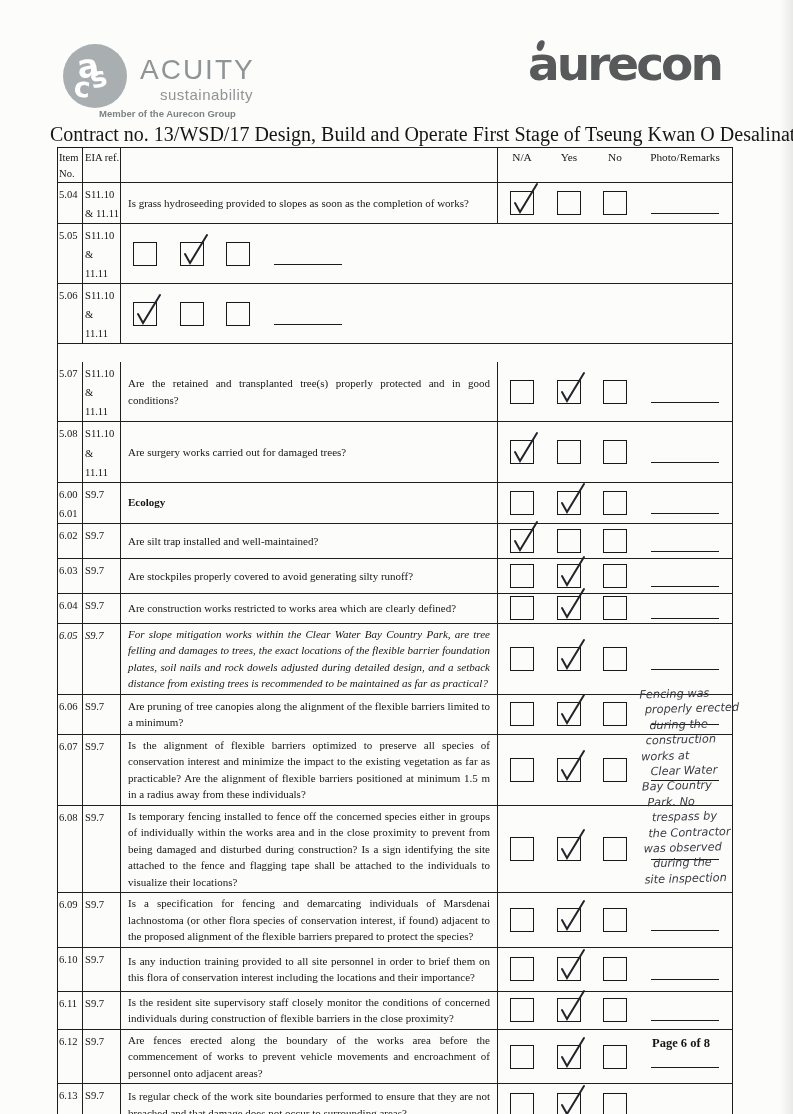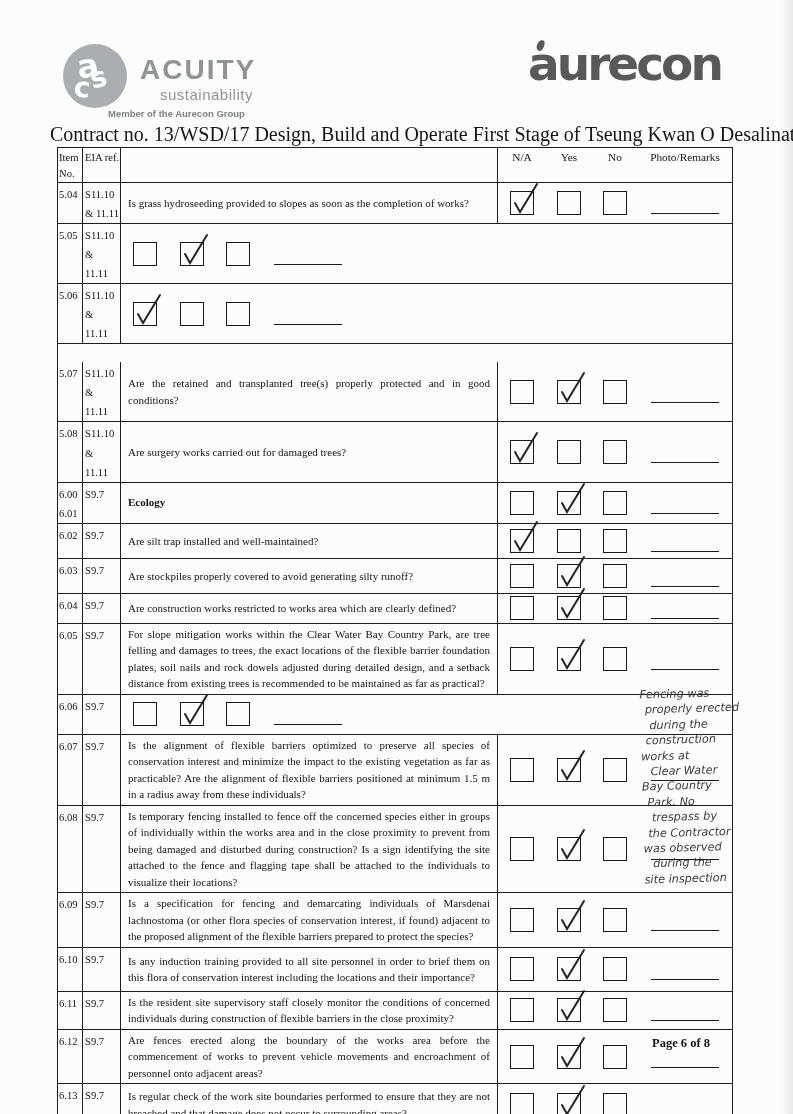--- a/index.html
+++ b/index.html
@@ -14,24 +14,24 @@
   
   .acuity{position:absolute; left:60px; top:42px; width:320px; height:80px;}
   .acuity-circle{position:absolute; left:3px; top:2px; width:64px; height:64px;
     border-radius:50%; background:#a9aeb1;}
   .acuity-circle span{position:absolute; color:#fff; font-family:"DejaVu Sans",sans-serif;
     font-weight:bold; line-height:1;}
   .mono-a{left:14px; top:6px; font-size:32px; transform:rotate(-8deg);}
   .mono-s{left:27px; top:20px; font-size:28px; transform:rotate(-14deg);}
   .mono-c{left:11px; top:30px; font-size:28px; transform:rotate(6deg);}
   .acuity-name{position:absolute; left:80px; top:12px; font-family:"Liberation Sans",sans-serif;
-    font-weight:bold; font-size:28px; letter-spacing:2px; color:#8f9496;}
+    font-weight:normal; font-size:28px; letter-spacing:2px; color:#8f9496;}
   .acuity-tag{position:absolute; left:100px; top:44px; font-family:"Liberation Sans",sans-serif;
     font-size:15px; color:#8f9496; letter-spacing:.5px;}
-  .acuity-sub{position:absolute; left:48px; top:66px; font-family:"Liberation Sans",sans-serif;
+  .acuity-sub{position:absolute; left:39px; top:66px; font-family:"Liberation Sans",sans-serif;
     font-weight:bold; font-size:9.5px; color:#7d8285;}
   .aurecon{position:absolute; left:528px; top:36px; font-family:"DejaVu Sans",sans-serif;
     font-weight:bold; font-size:47px; letter-spacing:-3px; color:#58595b;text-align:center;}
   .aurecon-mark{position:absolute; left:9px; top:4px; width:7px; height:11px;
     background:#58595b; border-radius:60% 40% 50% 50%; transform:rotate(18deg);}
 
   
   .doc-title{position:absolute; left:50px; top:123px; width:690px; text-align:right;
     font-weight:normal; font-size:20px; white-space:nowrap;}
   .footer{position:absolute; left:652px; top:1036px; font-weight:bold; font-size:12.5px;}
@@ -60,21 +60,21 @@
   
   .thead{display:flex; border-bottom:1.3px solid #1f1f1f; box-sizing:border-box; min-height:30px;}
   .thead .c-item,.thead .c-eia{line-height:1.5; padding-top:2px;}
   .thead .hc{font-size:11.3px; display:flex; justify-content:center; padding-top:3px;}
 
   
   .tbody .trow:nth-child(1){min-height:38px;}  .tbody .trow:nth-child(2){min-height:39px;}
   .tbody .trow:nth-child(3){min-height:42px;}  .tbody .trow:nth-child(4){min-height:37px;margin-top:18px;}
   .tbody .trow:nth-child(5){min-height:38px;}  .tbody .trow:nth-child(6){min-height:38px;}
   .tbody .trow:nth-child(7){min-height:35px;}  .tbody .trow:nth-child(8){min-height:35px;}
-  .tbody .trow:nth-child(9){min-height:30px;}  .tbody .trow:nth-child(10){min-height:70px;}
+  .tbody .trow:nth-child(9){min-height:30px;}  .tbody .trow:nth-child(10){min-height:70px;font-style:italic;}
   .tbody .trow:nth-child(11){min-height:40px;} .tbody .trow:nth-child(12){min-height:66px;}
   .tbody .trow:nth-child(13){min-height:74px;} .tbody .trow:nth-child(14){min-height:53px;}
   .tbody .trow:nth-child(15){min-height:44px;} .tbody .trow:nth-child(16){min-height:34px;}
   .tbody .trow:nth-child(17){min-height:53px;} .tbody .trow:nth-child(18){min-height:42px;}
   .tbody .trow:nth-child(19){min-height:38px;}
 
   
   .handnote{position:absolute; left:642px; top:686px; width:104px;
     font-family:"DejaVu Sans",sans-serif; font-style:italic; font-size:11.3px;
     line-height:15.4px; color:#3a3a44; transform:rotate(-1.6deg); pointer-events:none;}
@@ -460,20 +460,24 @@
   </div>
 
   <div class="trow">
     <div class="c c-item">
       <div class="b-item1">6.06</div>
       <div class="b-item2"></div>
     </div>
     <div class="c c-eia">
       <div class="b-eia1">S9.7</div>
       <div class="b-eia2"></div>
+    </div>
+    <div class="c c-q">
+
+      <div class="b-q">Are pruning of tree canopies along the alignment of the flexible barriers limited to a minimum?</div>
     </div>
     <div class="c c-box c-na">
       <span class="box b-na">
         
       </span>
     </div>
     <div class="c c-box c-yes">
       <span class="box b-yes on">
         <svg class="tick" viewBox="0 0 34 36">
                 <path d="M6 22 L11 31 L28 3" fill="none" stroke="#23232b" stroke-width="2" stroke-linecap="round"></path>

